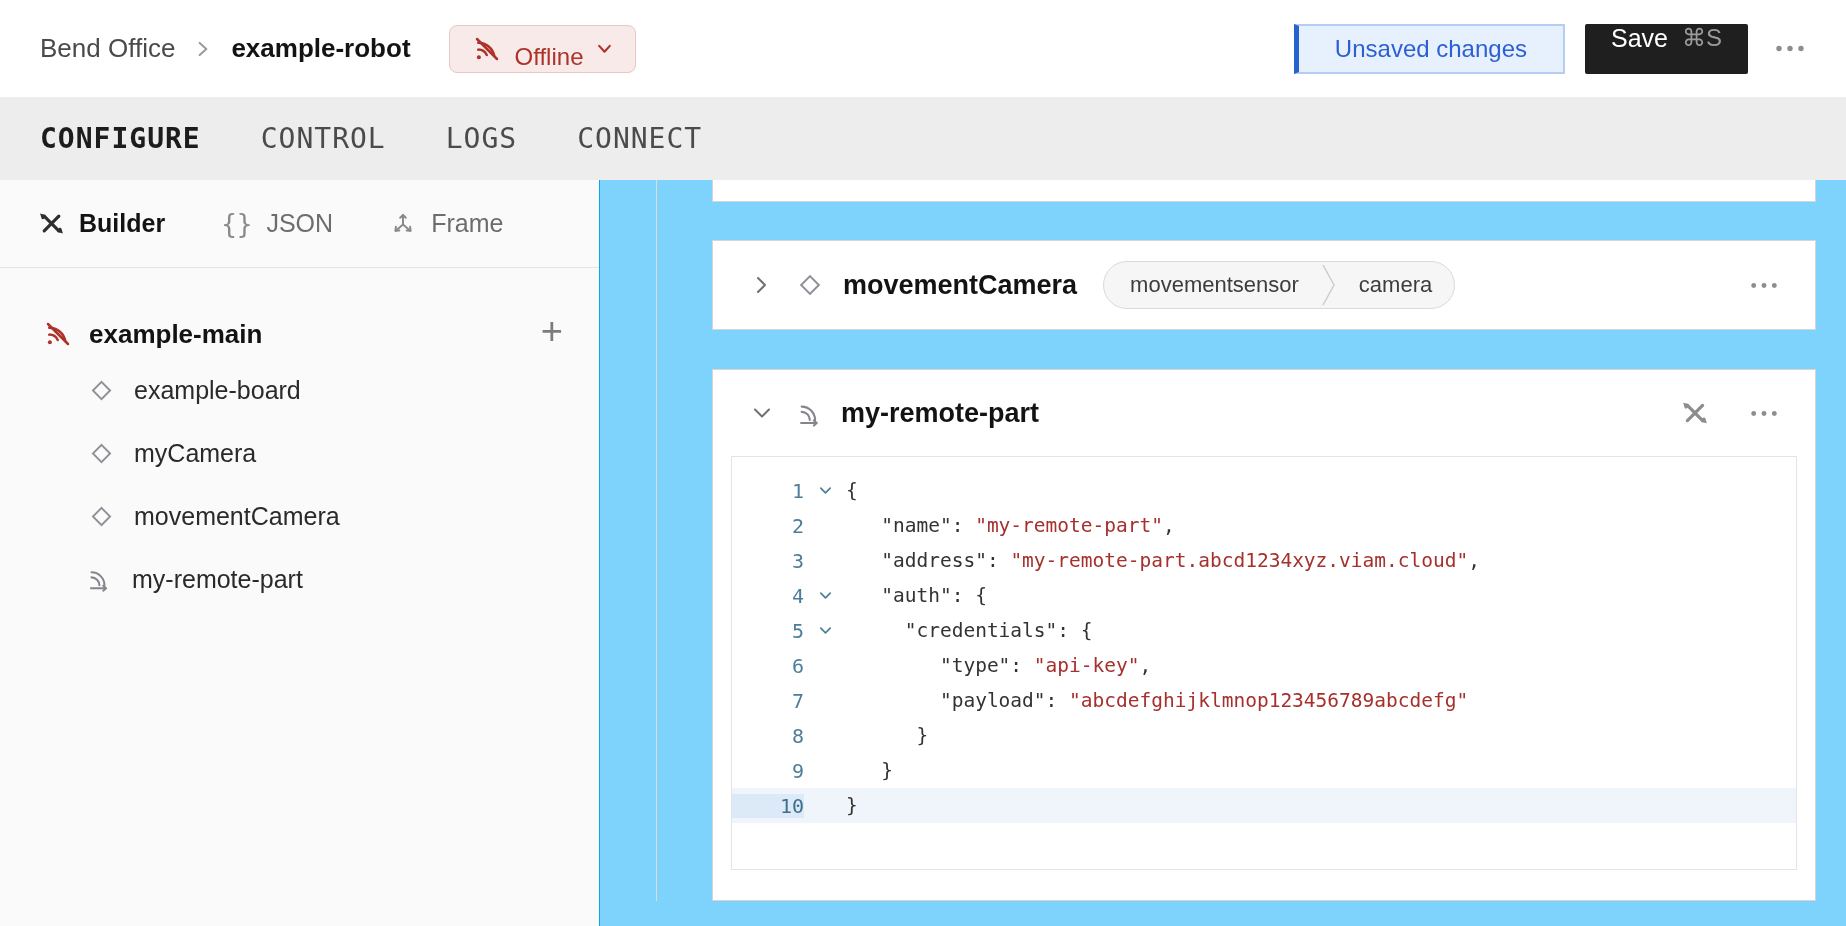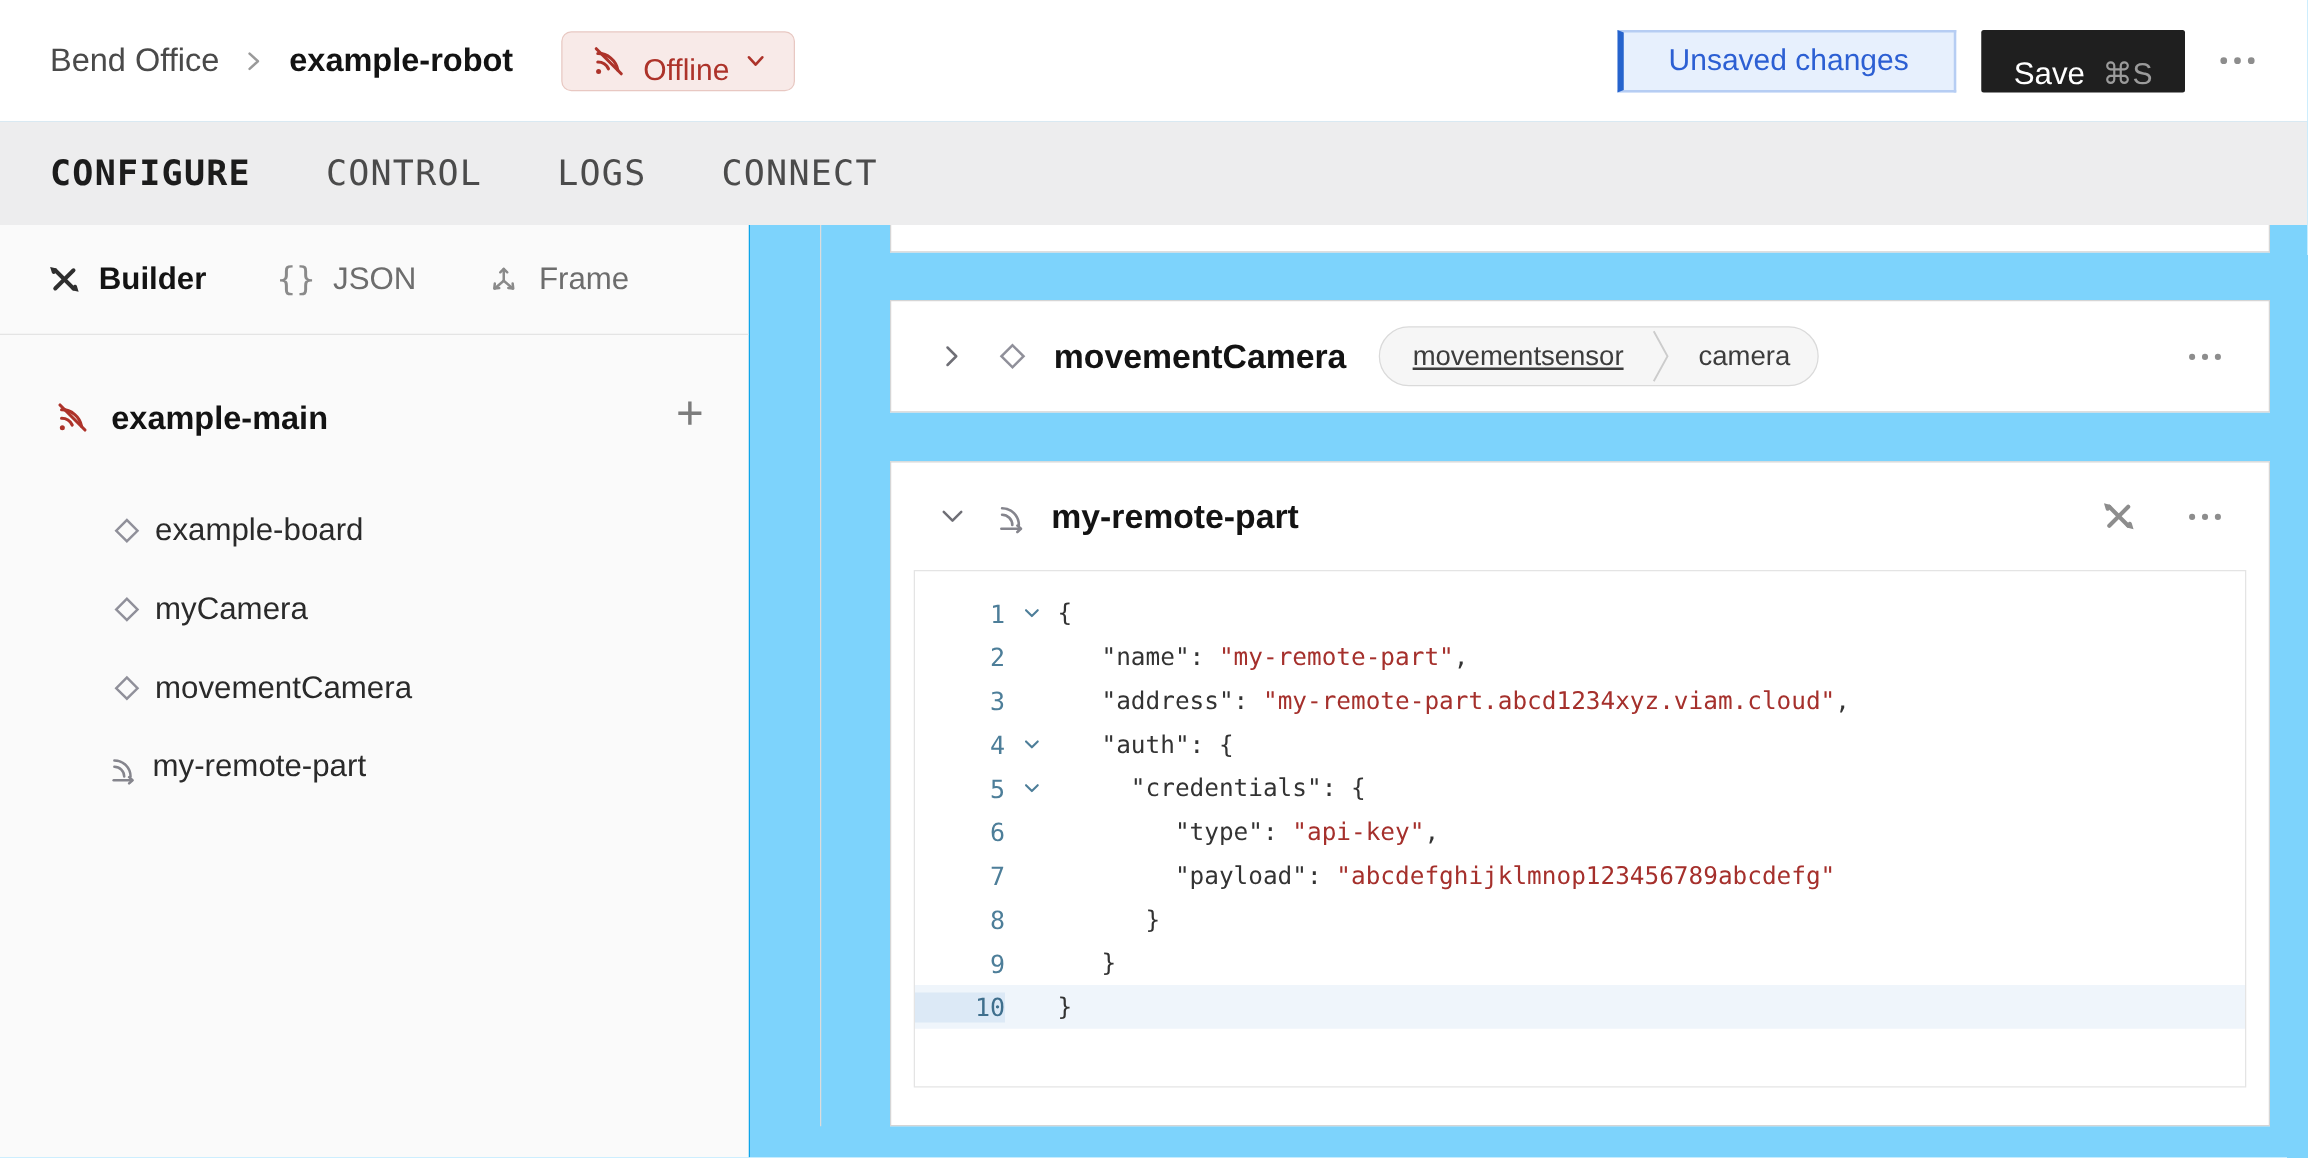--- a/index.html
+++ b/index.html
@@ -18,21 +18,21 @@
   .crumb-sep { display:flex; align-items:center; }
   .crumb-robot { font-size:26px; font-weight:bold; color:#131313; }
   .status-badge { margin-left:38px; display:flex; align-items:center; gap:13px;
     height:48px; padding:0 22px; background:#f8eae8; border:1px solid #e8c8c2;
     border-radius:8px; }
   .status-label { font-size:24px; color:#ad332a;margin-top:16px; }
   .hdr-right { margin-left:auto; display:flex; align-items:center; gap:20px; }
   .unsaved { display:flex; align-items:center; justify-content:center;
     height:50px; padding:0 36px; background:#e7f0fd; border:2px solid #b6cdf3;
     border-left:5px solid #2563cd; color:#2c5fd3; font-size:24px; }
-  .save-btn { display:flex; align-items:flex-end; gap:14px; height:50px; padding:0 26px;
+  .save-btn { display:flex; align-items:flex-start; gap:14px; height:50px; padding:0 26px;
     background:#1f1f1f; border:none; border-radius:2px; cursor:pointer; }
   .save-label { color:#ffffff; font-size:25px; }
   .save-kbd { color:#9b9b9b; font-size:24px; }
   .dots-btn { display:flex; align-items:center; padding:6px; cursor:pointer; background:none; border:none; }
   
   .tabbar { position:absolute; left:0; top:97px; width:100%; height:83px; background:#ededee;
     display:flex; align-items:center; padding-left:40px;
     font-family:"DejaVu Sans Mono","Liberation Mono",monospace; }
   .tab { font-size:28px; letter-spacing:1px; color:#4b4b4b; padding:0 30px; cursor:pointer; }
   .tab:first-child { padding-left:0; }
@@ -46,36 +46,36 @@
   .mode-label { font-size:25px; color:#6d6d6d; }
   .mode-item.active .mode-label { color:#131313; font-weight:bold; }
   .braces-glyph { font-family:"DejaVu Sans Mono","Liberation Mono",monospace; font-size:26px; color:#8a8a8a; }
   .tree { padding:42px 0 0 43px; position:relative; }
   .tree-root { display:flex; align-items:center; gap:16px; height:48px; position:relative;
     padding-right:36px; cursor:pointer; }
   .tree-root-label { font-size:26px; font-weight:bold; color:#131313; }
   .plus-btn { position:absolute; right:36px; top:2px; font-size:38px; font-weight:300;
     color:#7c7c7c; background:none; border:none; cursor:pointer; line-height:1; }
   .tree-children { margin:18px 0 0 44px; }
-  .tree-row { display:flex; align-items:flex-end; gap:8px; height:63px; cursor:pointer; }
+  .tree-row { display:flex; align-items:flex-start; gap:18px; height:63px; cursor:pointer; }
   .tree-label { font-size:25px; color:#2a2a2a; }
   
   .vrule { position:absolute; left:656px; top:180px; width:1px; height:721px; background:#dcdcdc; }
   .card { position:absolute; left:712px; width:1104px; background:#fff; border:1px solid #d5d5d5; }
   .card-partial { top:180px; height:22px; border-top:none; }
   .card-movement { top:240px; height:90px; display:flex; align-items:center; padding:0 30px 0 38px; }
   .card-remote { top:369px; height:532px; }
   .card-title { font-size:27px; font-weight:bold; color:#131313; }
   .chev { display:flex; align-items:center; cursor:pointer; }
   .card-movement .chev { margin-right:22px; }
   .card-movement .comp-icon { margin-right:18px; display:flex; }
   .tag-pill { margin-left:26px; display:flex; align-items:center; height:48px;
     background:#f6f6f6; border:1px solid #dadada; border-radius:24px; overflow:hidden; }
   .tag-seg { font-size:22px; color:#3d3d3d; padding:0 22px; cursor:default; }
-  .tag-seg:first-child { padding-left:26px;text-decoration:underline; }
+  .tag-seg:first-child { padding-left:26px; }
   .tag-div { display:flex; align-items:center; height:48px; }
   .mlauto { margin-left:auto; display:flex; align-items:center; gap:34px; }
   .remote-hdr { height:86px; display:flex; align-items:center; padding:0 30px 0 38px; }
   .remote-hdr .chev { margin-right:24px; }
   .remote-hdr .comp-icon { margin-right:16px; display:flex; }
   .tools-btn { background:none; border:none; display:flex; cursor:pointer; }
   
   .editor { position:absolute; left:18px; right:18px; top:86px; height:414px;
     border:1px solid #e4e4e4; background:#fff; overflow:hidden;
     font-family:"DejaVu Sans Mono","Liberation Mono",monospace; }

